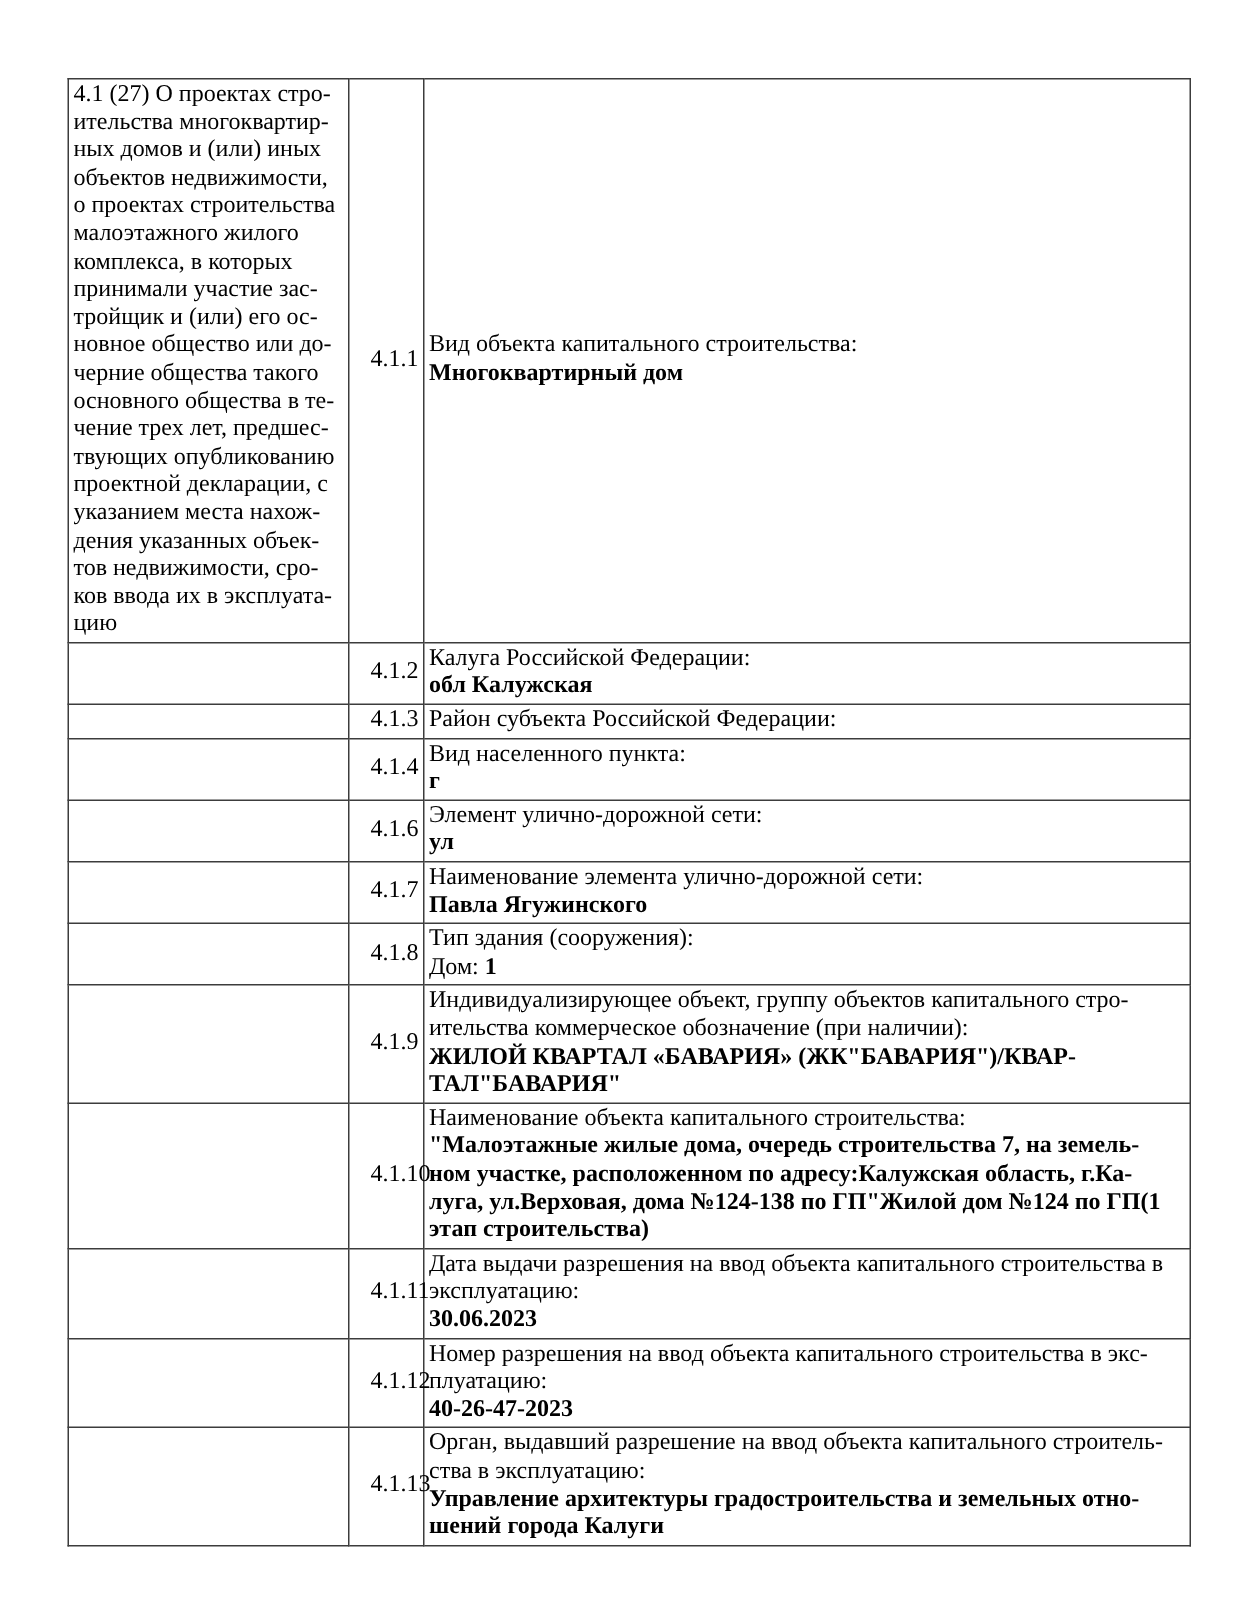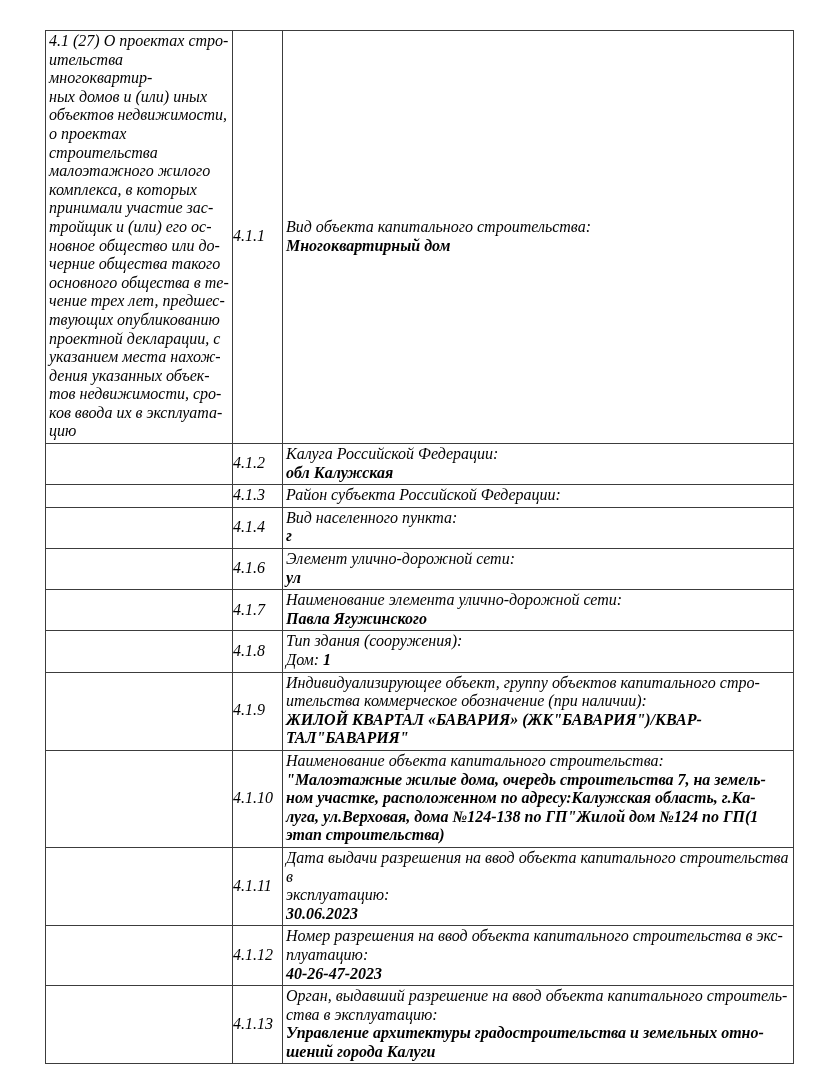--- a/index.html
+++ b/index.html
@@ -13,44 +13,43 @@
   }
   .page {
     width: 835px;
     height: 1080px;
     background: #ffffff;
     position: relative;
   }
   table.decl-table {
     position: absolute;
     left: 45px;
-    top: 30px;
+    top: 52px;
     width: 748px;
     border-collapse: collapse;
     table-layout: fixed;
-    font-style: italic;
   }
   col.c-desc { width: 187px; }
   col.c-num  { width: 50px;  }
   col.c-val  { width: 511px; }
   td {
     border: 1px solid #3c3c3c;
     font-size: 16px;
     line-height: 18.6px;
     vertical-align: middle;
     padding: 1px 3px 2px 3px;
   }
   td.desc-cell {
     vertical-align: top;
     white-space: pre-line;
     padding: 1px 2px 2px 3px;
   }
   td.num-cell {
     vertical-align: middle;
-    padding-left: 0;
+    padding-left: 14px;
   }
   td.val-cell { vertical-align: middle; }
   .field-label { white-space: pre-line; }
   .field-value { white-space: pre-line; font-weight: bold; text-align: center; }
   .value-prefix { font-weight: normal; margin-top: 28px; }
 </style>
 </head>
 <body>
 
 <div class="page">

